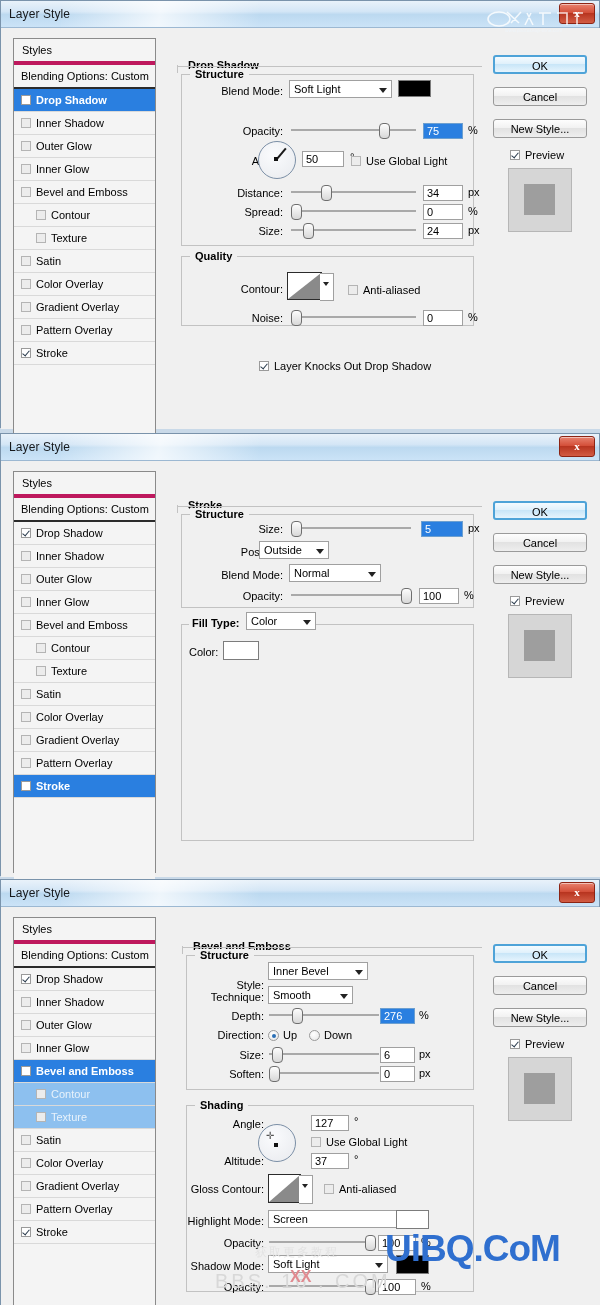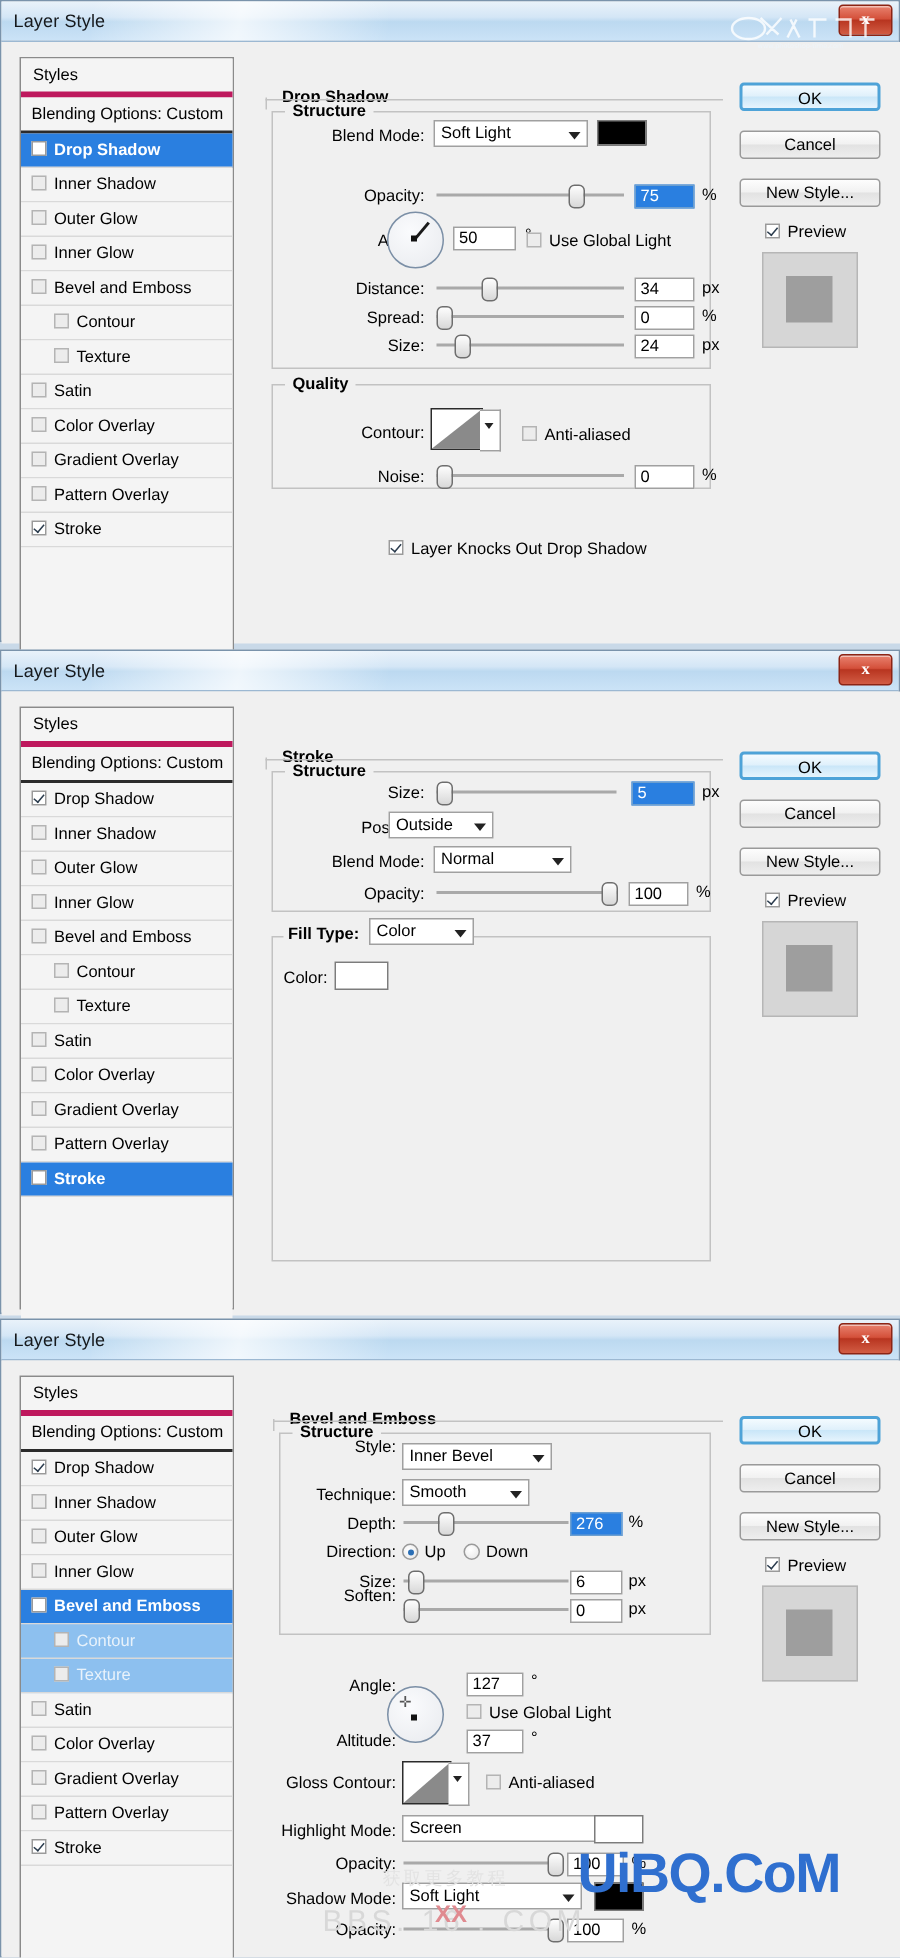--- a/index.html
+++ b/index.html
@@ -467,21 +467,21 @@
 
     <div class="mainbox" style="left:175px;top:8px;width:311px;height:385px;background:#f0f0f0;border:none;">
       <div class="sect-title" style="left:12px;top:25px;">Bevel and Emboss</div>
       <div class="hline" style="left:6px;top:32px;width:300px;"></div>
       <div class="vline" style="left:6px;top:31px;height:8px;"></div>
 
       <div class="mainbox" style="left:10px;top:40px;width:286px;height:133px;background:transparent;">
         <div class="sect-title" style="left:8px;top:-7px;">Structure</div>
       </div>
 
-      <div class="lbl" style="left:30px;top:44px;width:58px;">Style:</div>
+      <div class="lbl" style="left:30px;top:64px;width:58px;">Style:</div>
       <div class="combo" style="left:92px;top:47px;width:100px;">
         <span>Inner Bevel</span>
         <i class="arw"></i>
       </div>
 
       <div class="lbl" style="left:15px;top:76px;width:73px;">Technique:</div>
       <div class="combo" style="left:92px;top:71px;width:85px;">
         <span>Smooth</span>
         <i class="arw"></i>
       </div>
@@ -507,30 +507,33 @@
       <div class="lbl" style="left:26px;top:134px;width:62px;">Size:</div>
       <div class="slider" style="left:93px;top:132px;width:110px;">
         <div class="track"></div>
         <div class="knob" style="left:3px;"></div>
       </div>
       <div class="txtfield" style="left:204px;top:132px;width:35px;">
         <span>6</span>
       </div>
       <div class="unit" style="left:243px;top:133px;">px</div>
 
-      <div class="lbl" style="left:22px;top:143px;width:66px;">Soften:</div>
+      <div class="lbl" style="left:22px;top:153px;width:66px;">Soften:</div>
       <div class="slider" style="left:93px;top:151px;width:110px;">
         <div class="track"></div>
         <div class="knob" style="left:0px;"></div>
       </div>
       <div class="txtfield" style="left:204px;top:151px;width:35px;">
         <span>0</span>
       </div>
       <div class="unit" style="left:243px;top:152px;">px</div>
 
+      <div class="mainbox" style="left:10px;top:190px;width:286px;height:185px;background:transparent;">
+        <div class="sect-title" style="left:8px;top:-7px;">Shading</div>
+      </div>
 
       <div class="lbl" style="left:26px;top:203px;width:62px;">Angle:</div>
       <div class="dial" style="left:82px;top:209px;width:36px;height:36px;">
         <div class="dot" style="left:15px;top:18px;"></div>
         <div class="cross" style="left:7px;top:6px;">✛</div>
       </div>
       <div class="txtfield" style="left:135px;top:200px;width:38px;">
         <span>127</span>
       </div>
       <div class="unit" style="left:178px;top:200px;">°</div>

